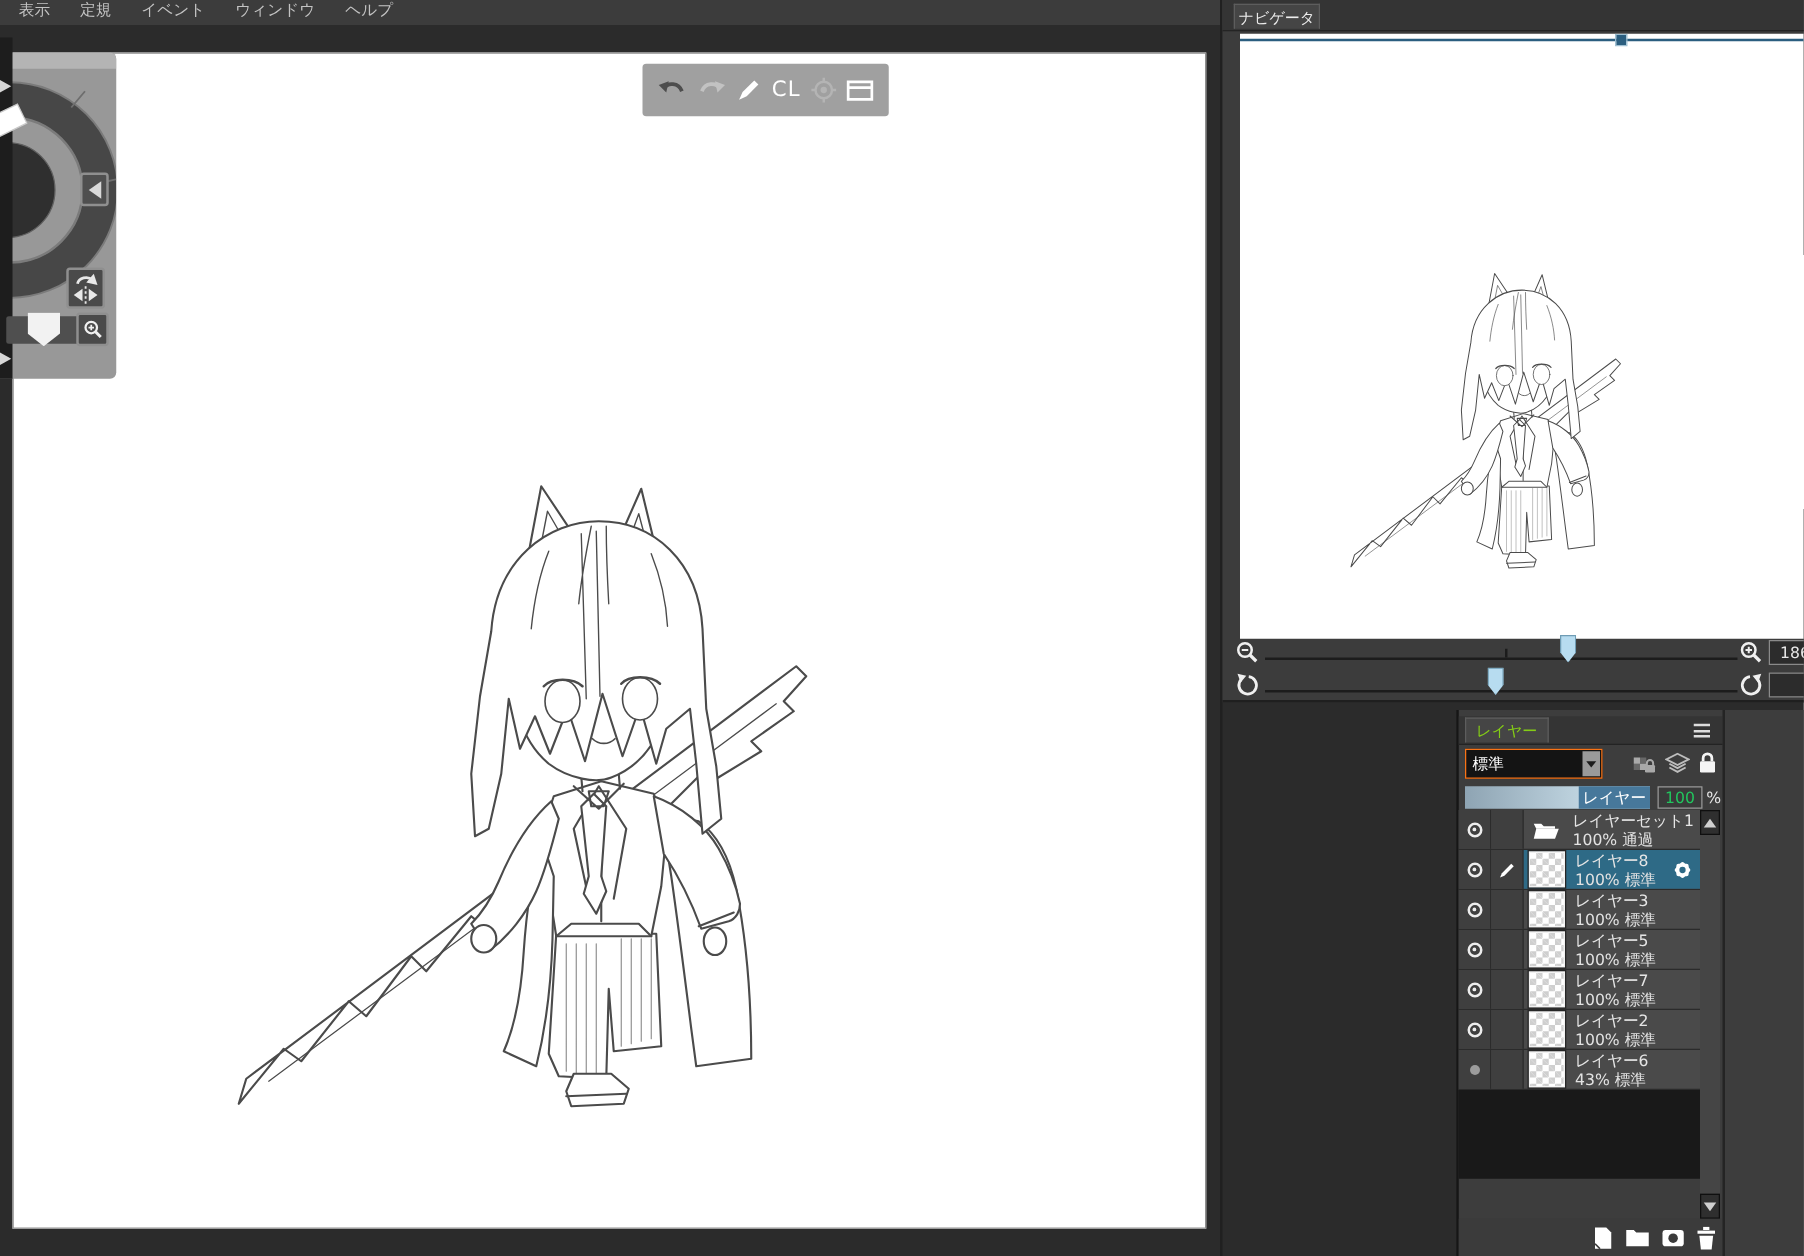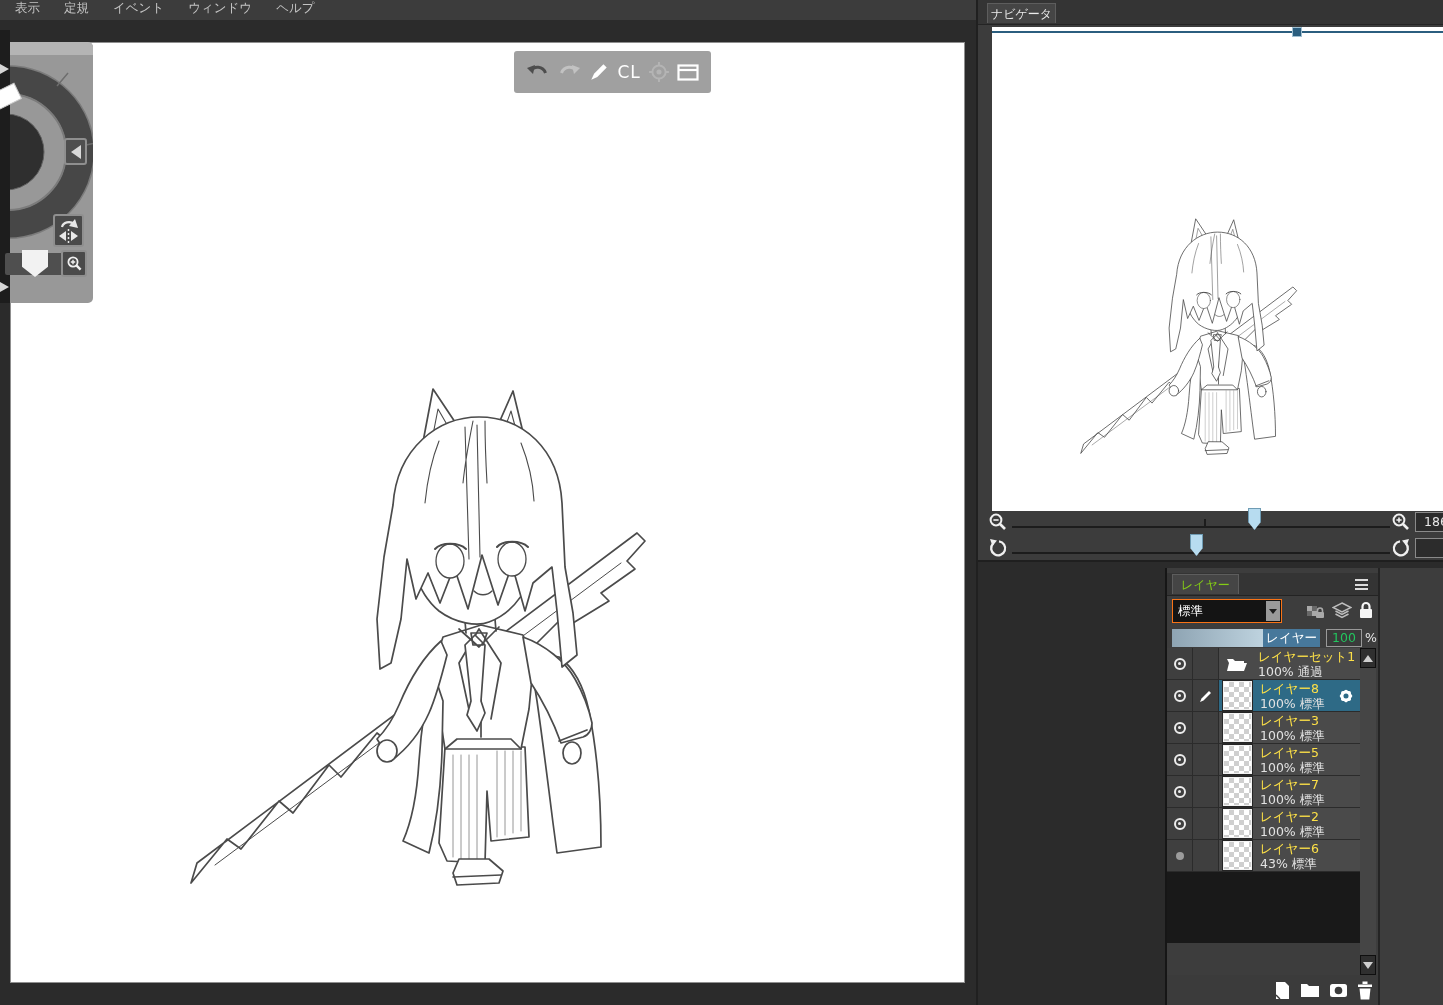--- a/index.html
+++ b/index.html
@@ -84,21 +84,21 @@
   .layer-row.selected .lmain{background:#2e6a86;}
   .eye{width:12px;height:12px;border:2px solid #ededed;border-radius:50%;display:flex;align-items:center;justify-content:center;box-sizing:border-box;}
   .eye::before{content:"";width:3px;height:3px;background:#ededed;border-radius:50%;}
   .eye.off{width:8px;height:8px;border:none;background:#9c9c9c;}
   .eye.off::before{display:none;}
   .lthumb{width:27px;height:27px;flex:0 0 27px;border:1px solid #f2f2f2;outline:1px solid #262626;background-color:#ffffff;position:relative;overflow:hidden;
     background-image:linear-gradient(45deg,#cfcfcf 25%,transparent 25%,transparent 75%,#cfcfcf 75%),linear-gradient(45deg,#cfcfcf 25%,transparent 25%,transparent 75%,#cfcfcf 75%);
     background-size:10px 10px;background-position:0 0,5px 5px;}
   .lfolder{width:27px;flex:0 0 27px;display:flex;align-items:center;justify-content:center;}
   .ltext{margin-left:8px;line-height:15px;white-space:nowrap;}
-  .lname{font-size:12.5px;color:#fde047;}
+  .lname{font-size:12.5px;color:#e5e5e5;}
   .ldetail{font-size:12.5px;color:#e2e2e2;}
   .gear{position:absolute;right:5px;top:7px;}
   .layer-void{width:193px;height:71px;background:#191919;}
 
   .vscroll{position:absolute;left:193px;top:80px;width:16px;height:327px;background:#454545;}
   .scroll-btn{position:absolute;left:0;width:16px;height:20px;background:#2f2f2f;border:1px solid #0f0f0f;box-sizing:border-box;
     display:flex;align-items:center;justify-content:center;}
   .tri-up{width:0;height:0;border-left:5px solid transparent;border-right:5px solid transparent;border-bottom:7px solid #cfcfcf;}
   .tri-down{width:0;height:0;border-left:5px solid transparent;border-right:5px solid transparent;border-top:7px solid #cfcfcf;}
 

